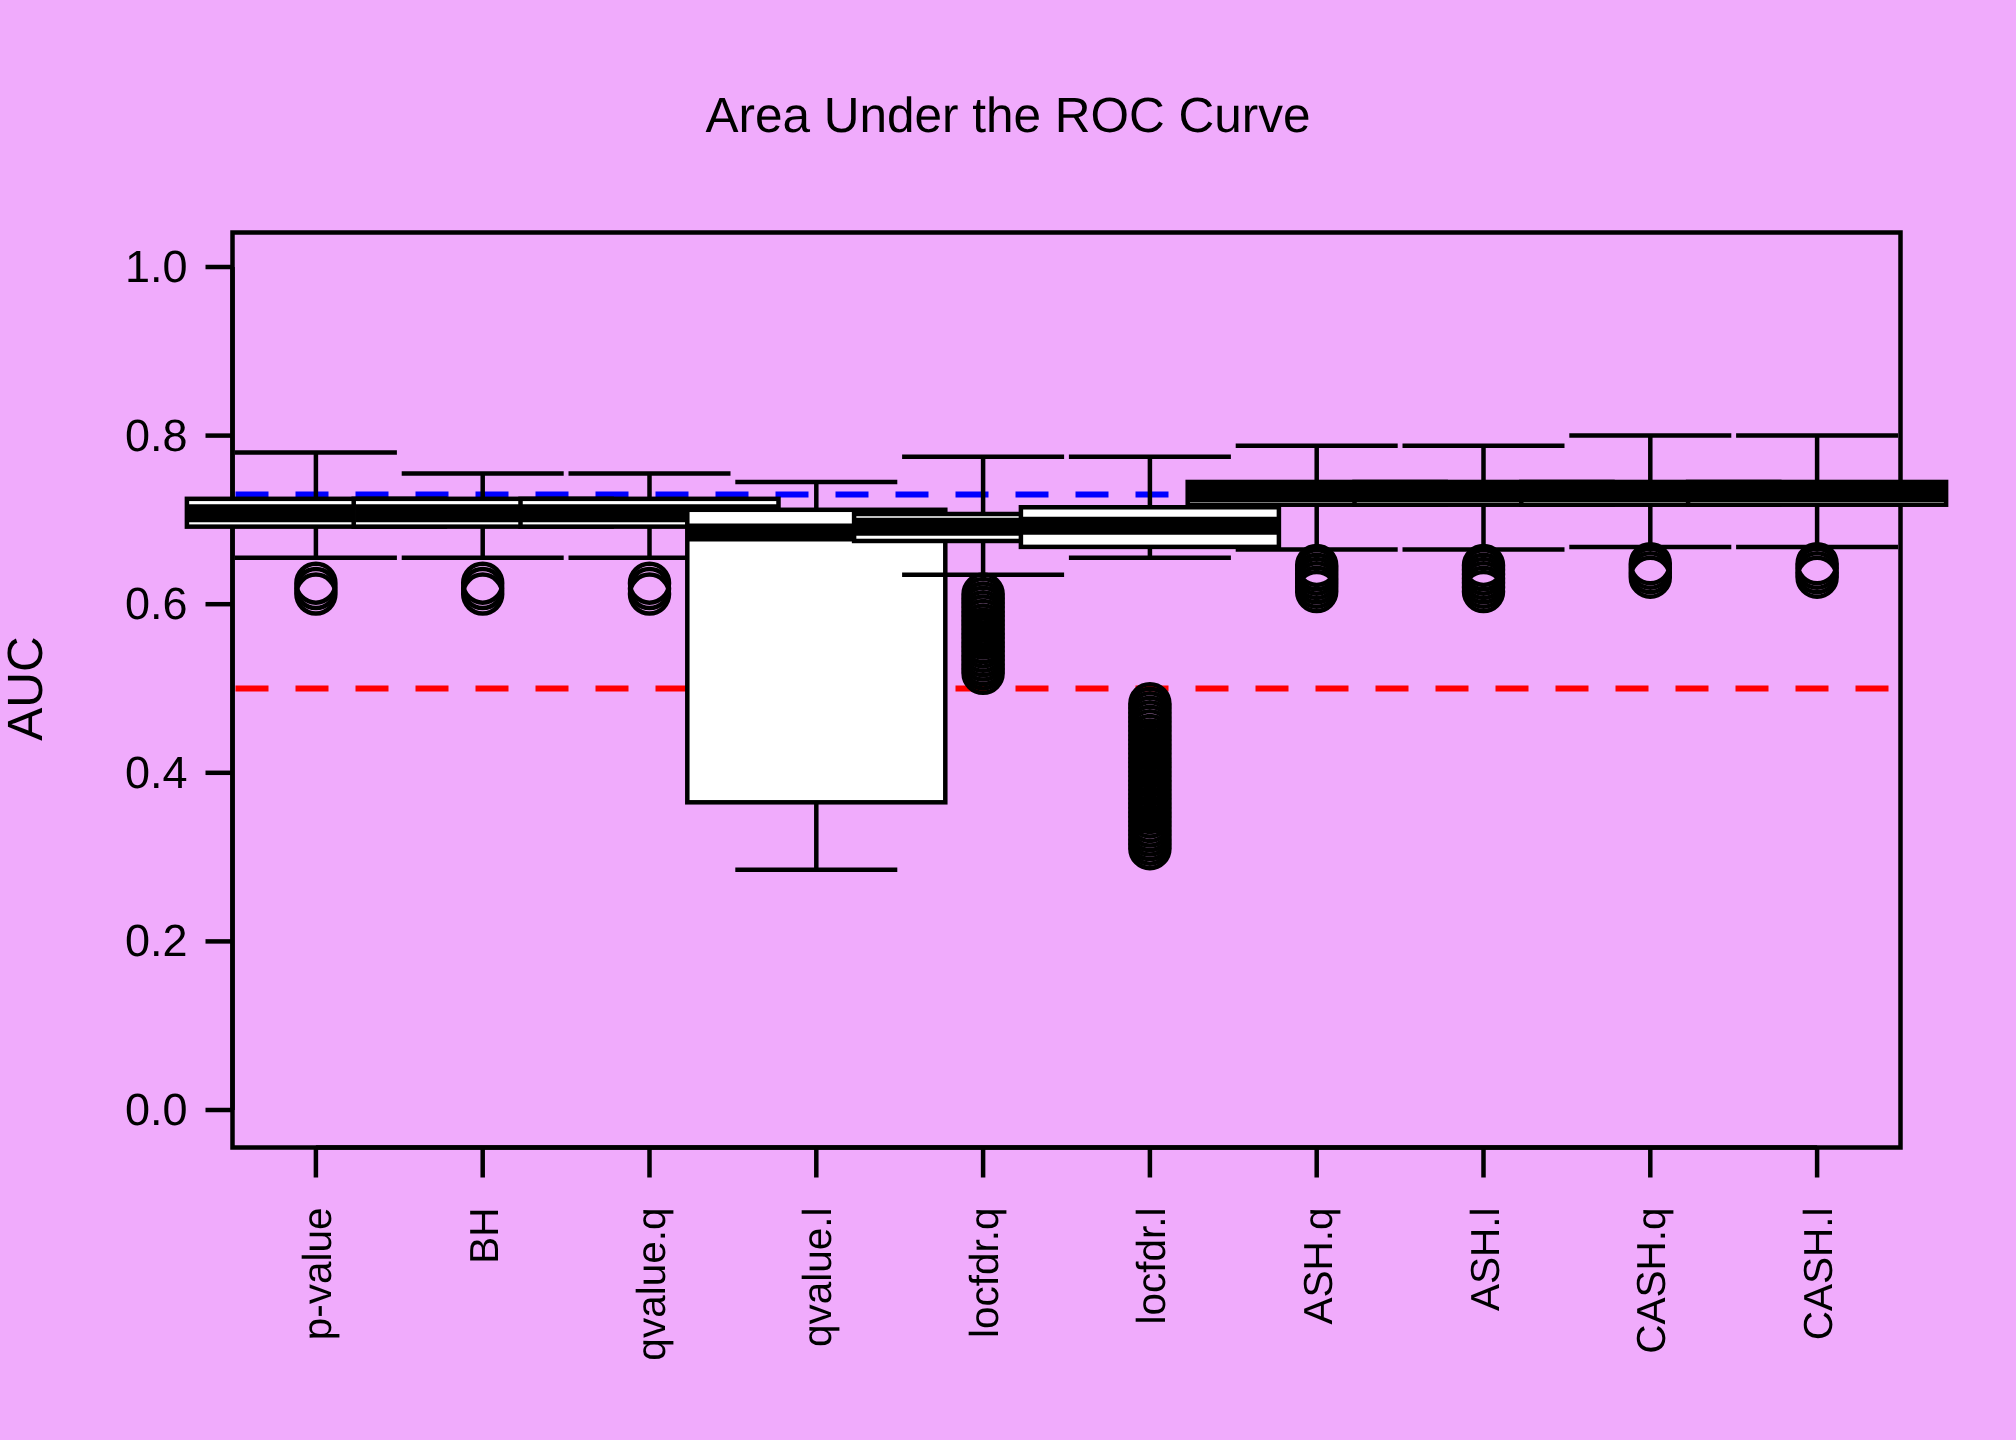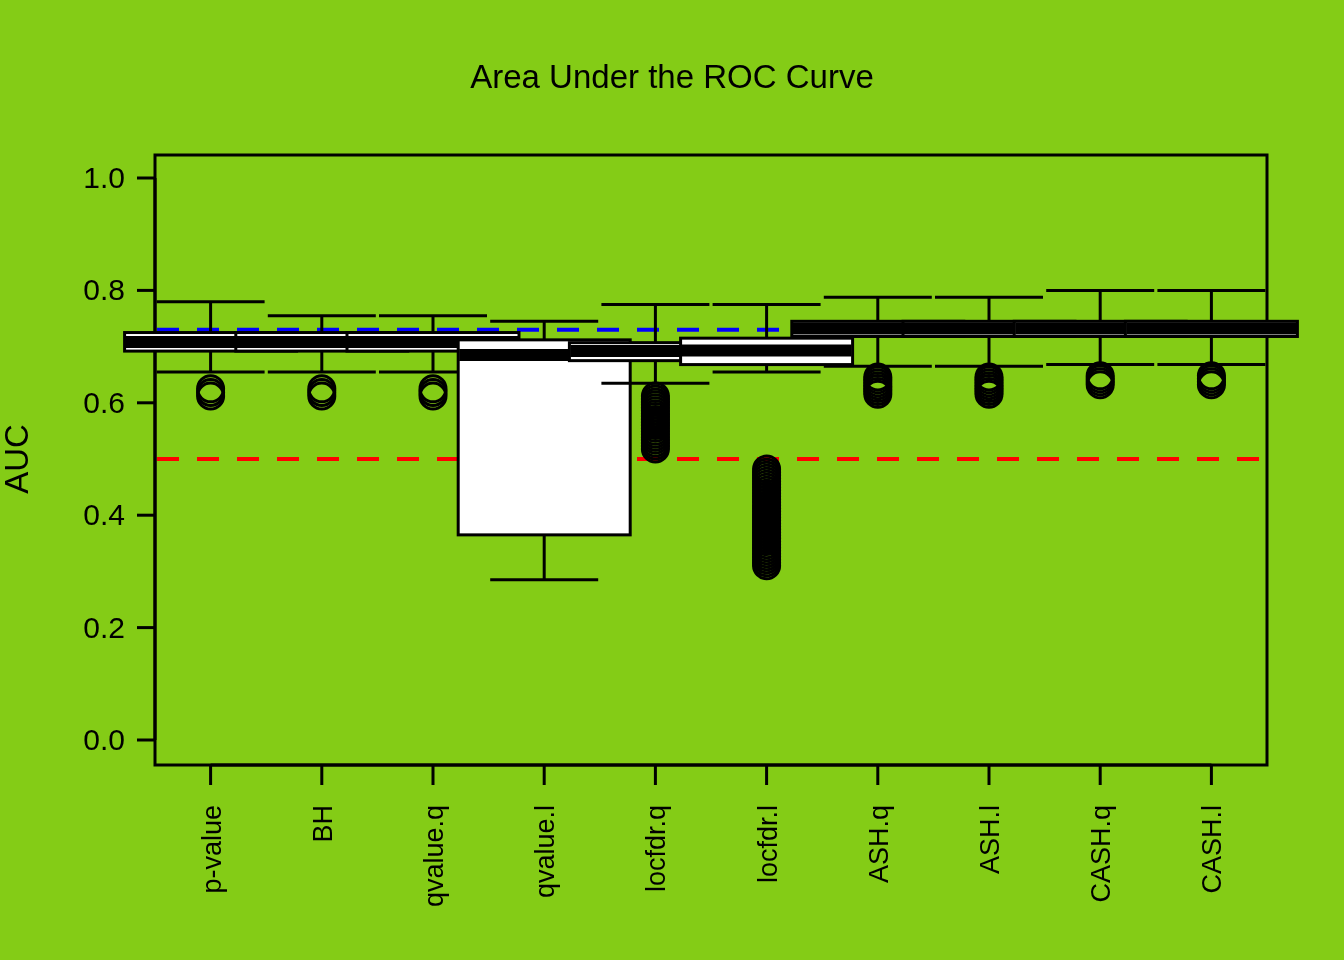--- a/index.html
+++ b/index.html
@@ -10,21 +10,21 @@
   body {
     width: 1344px;
     height: 960px;
     font-family: "Liberation Sans", sans-serif;
     overflow: hidden;
   }
   #figure {
     position: relative;
     width: 1344px;
     height: 960px;
-    background: #84cc16;
+    background: #f0abfc;
   }
   #chart-title {
     position: absolute;
     left: 0;
     top: 58px;
     width: 1344px;
     text-align: center;
     font-size: 33px;
     color: #000000;
     letter-spacing: 0px;

